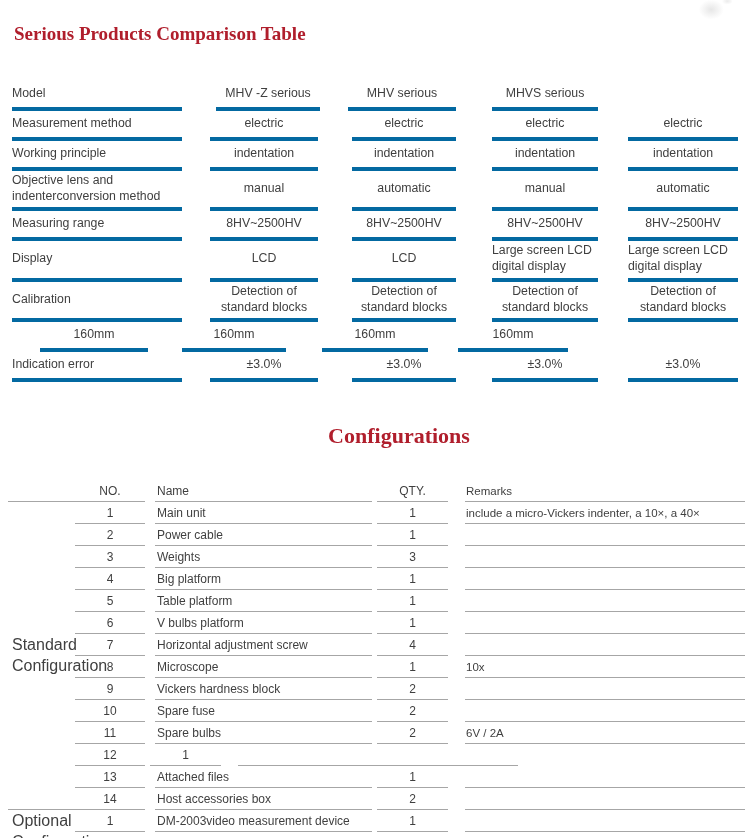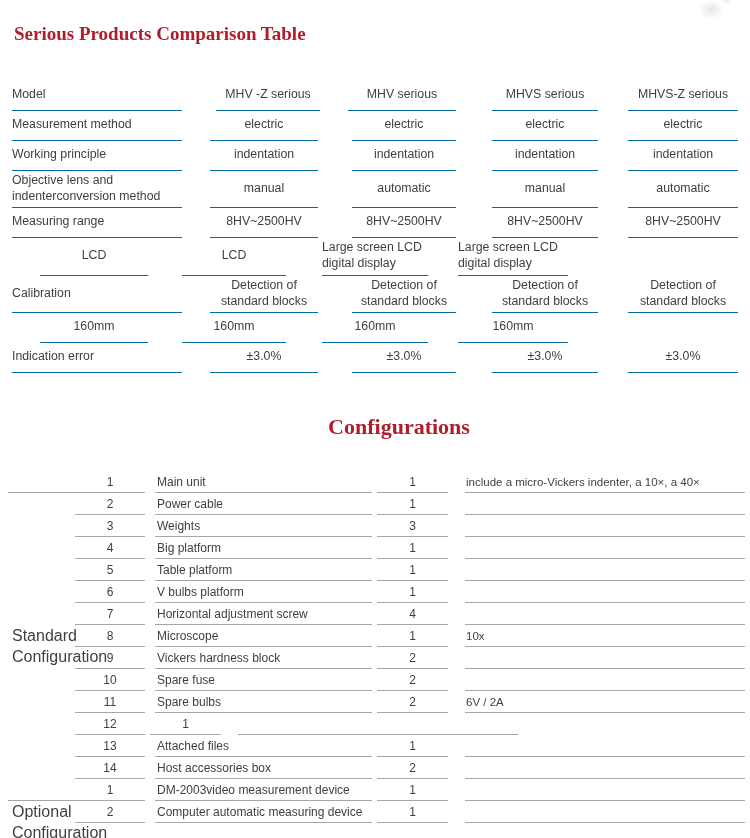--- a/index.html
+++ b/index.html
@@ -22,21 +22,21 @@
   h2.doc-title2{
     margin:42px 0 0 0;text-align:center;
     font-family:"Liberation Serif","DejaVu Serif",serif;
     font-weight:bold;font-size:22px;line-height:1.05;color:#b01e2c;padding-left:48px;
   }
 
   
   .cmp{margin:36px 0 0 12px;width:726px;}
   .cmp-row{display:flex;align-items:stretch;}
   .cmp-cell{
-    border-bottom:1px solid #0369a1;
+    border-bottom:4px solid #0369a1;
     display:flex;align-items:center;justify-content:center;
     text-align:center;min-height:30px;
     font-size:12.3px;line-height:1.28;color:#3f3f3f;
     padding:2px 0 3px 0;box-sizing:border-box;
   }
   .cmp-label{width:170px;justify-content:flex-start;text-align:left;}
   .c1{width:108px;margin-left:28px;}
   .c2{width:104px;margin-left:34px;}
   .c3{width:106px;margin-left:36px;}
   .c4{width:110px;margin-left:30px;}
@@ -69,21 +69,20 @@
 <div class="watermark"></div>
 
 <h1 class="doc-title">Serious Products Comparison Table</h1>
 
 <div class="cmp">
   <div class="cmp-row">
     <div class="cmp-cell cmp-label">Model</div>
     <div class="cmp-cell c2">MHV -Z serious</div>
     <div class="cmp-cell c1">MHV serious</div>
     <div class="cmp-cell c3">MHVS serious</div>
-    <div class="cmp-cell c4">MHVS-Z serious</div>
   </div>
 
   <div class="cmp-row">
     <div class="cmp-cell cmp-label">Measurement method</div>
     <div class="cmp-cell c1">electric</div>
     <div class="cmp-cell c2">electric</div>
     <div class="cmp-cell c3">electric</div>
     <div class="cmp-cell c4">electric</div>
   </div>
 
@@ -105,20 +104,21 @@
 
   <div class="cmp-row">
     <div class="cmp-cell cmp-label">Measuring range</div>
     <div class="cmp-cell c1">8HV~2500HV</div>
     <div class="cmp-cell c2">8HV~2500HV</div>
     <div class="cmp-cell c3">8HV~2500HV</div>
     <div class="cmp-cell c4">8HV~2500HV</div>
   </div>
 
   <div class="cmp-row">
+    <div class="cmp-cell cmp-label">Display</div>
     <div class="cmp-cell c1">LCD</div>
     <div class="cmp-cell c2">LCD</div>
     <div class="cmp-cell c3 cl">Large screen LCD digital display</div>
     <div class="cmp-cell c4 cl">Large screen LCD digital display</div>
   </div>
 
   <div class="cmp-row">
     <div class="cmp-cell cmp-label">Calibration</div>
     <div class="cmp-cell c1">Detection of standard blocks</div>
     <div class="cmp-cell c2">Detection of standard blocks</div>
@@ -139,20 +139,27 @@
     <div class="cmp-cell c2">±3.0%</div>
     <div class="cmp-cell c3">±3.0%</div>
     <div class="cmp-cell c4">±3.0%</div>
   </div>
 </div>
 
 <h2 class="doc-title2">Configurations</h2>
 
 <div class="cfg">
 
+  <div class="cfg-row header">
+    <div class="cfg-sp"></div>
+    <div class="cfg-no">NO.</div>
+    <div class="cfg-name">Name</div>
+    <div class="cfg-qty">QTY.</div>
+    <div class="cfg-rem">Remarks</div>
+  </div>
 
   <div class="cfg-row">
     <div class="cfg-sp"></div>
     <div class="cfg-no">1</div>
     <div class="cfg-name">Main unit</div>
     <div class="cfg-qty">1</div>
     <div class="cfg-rem">include a micro-Vickers indenter, a 10×, a 40×</div>
   </div>
 
   <div class="cfg-row">

